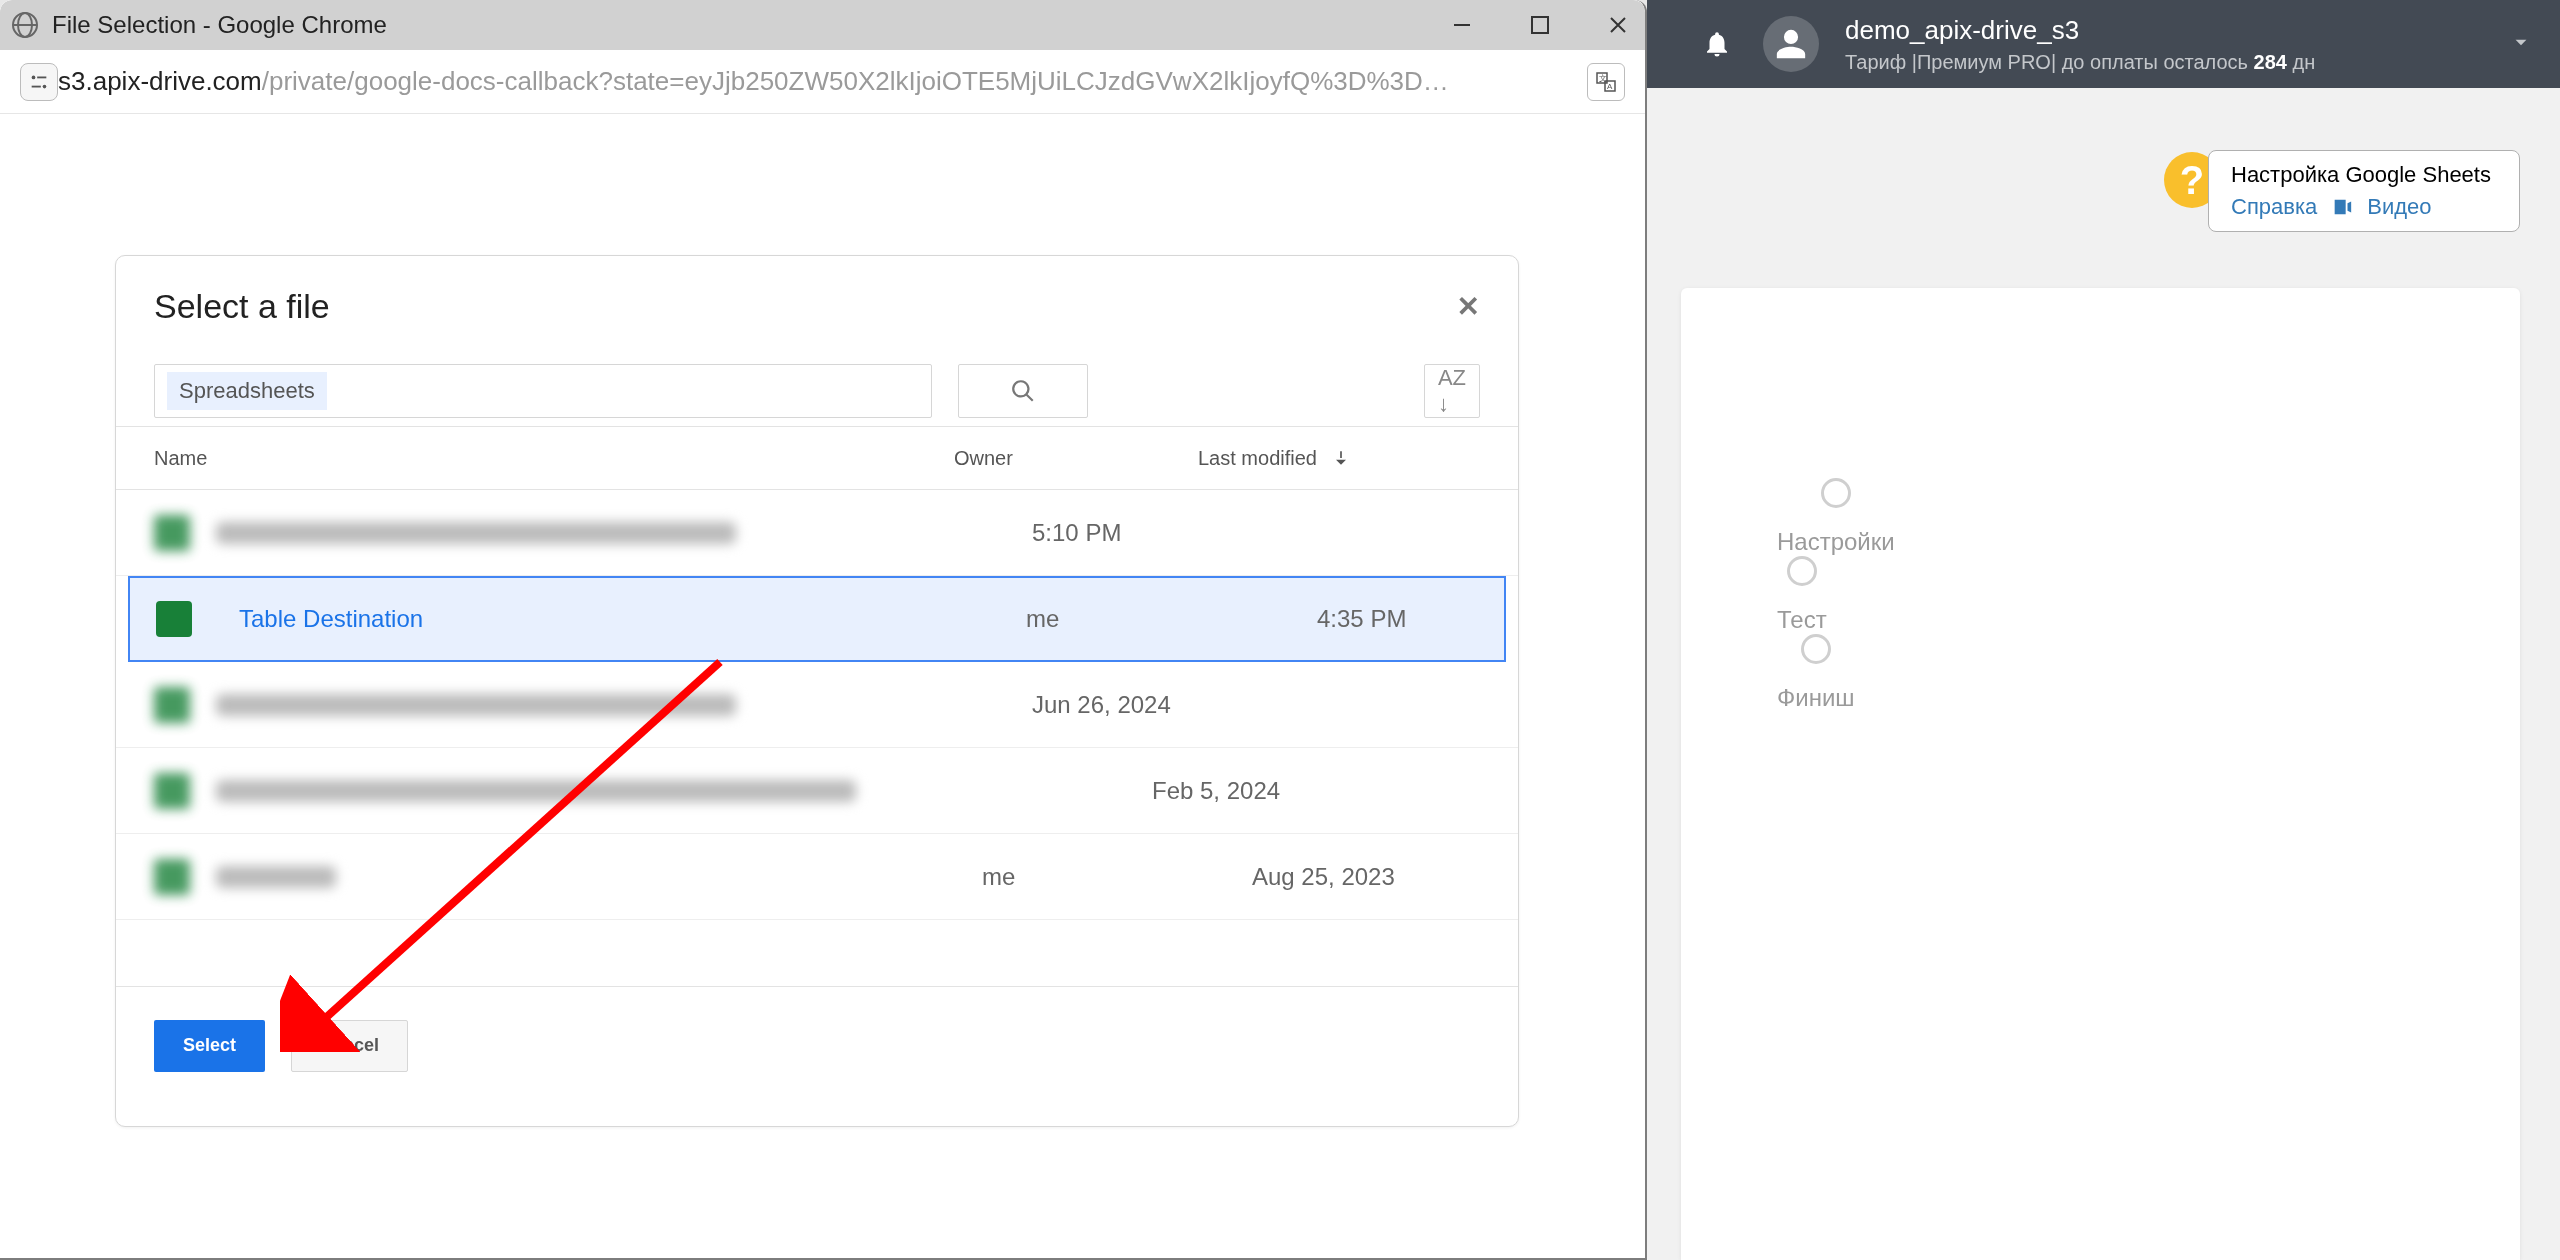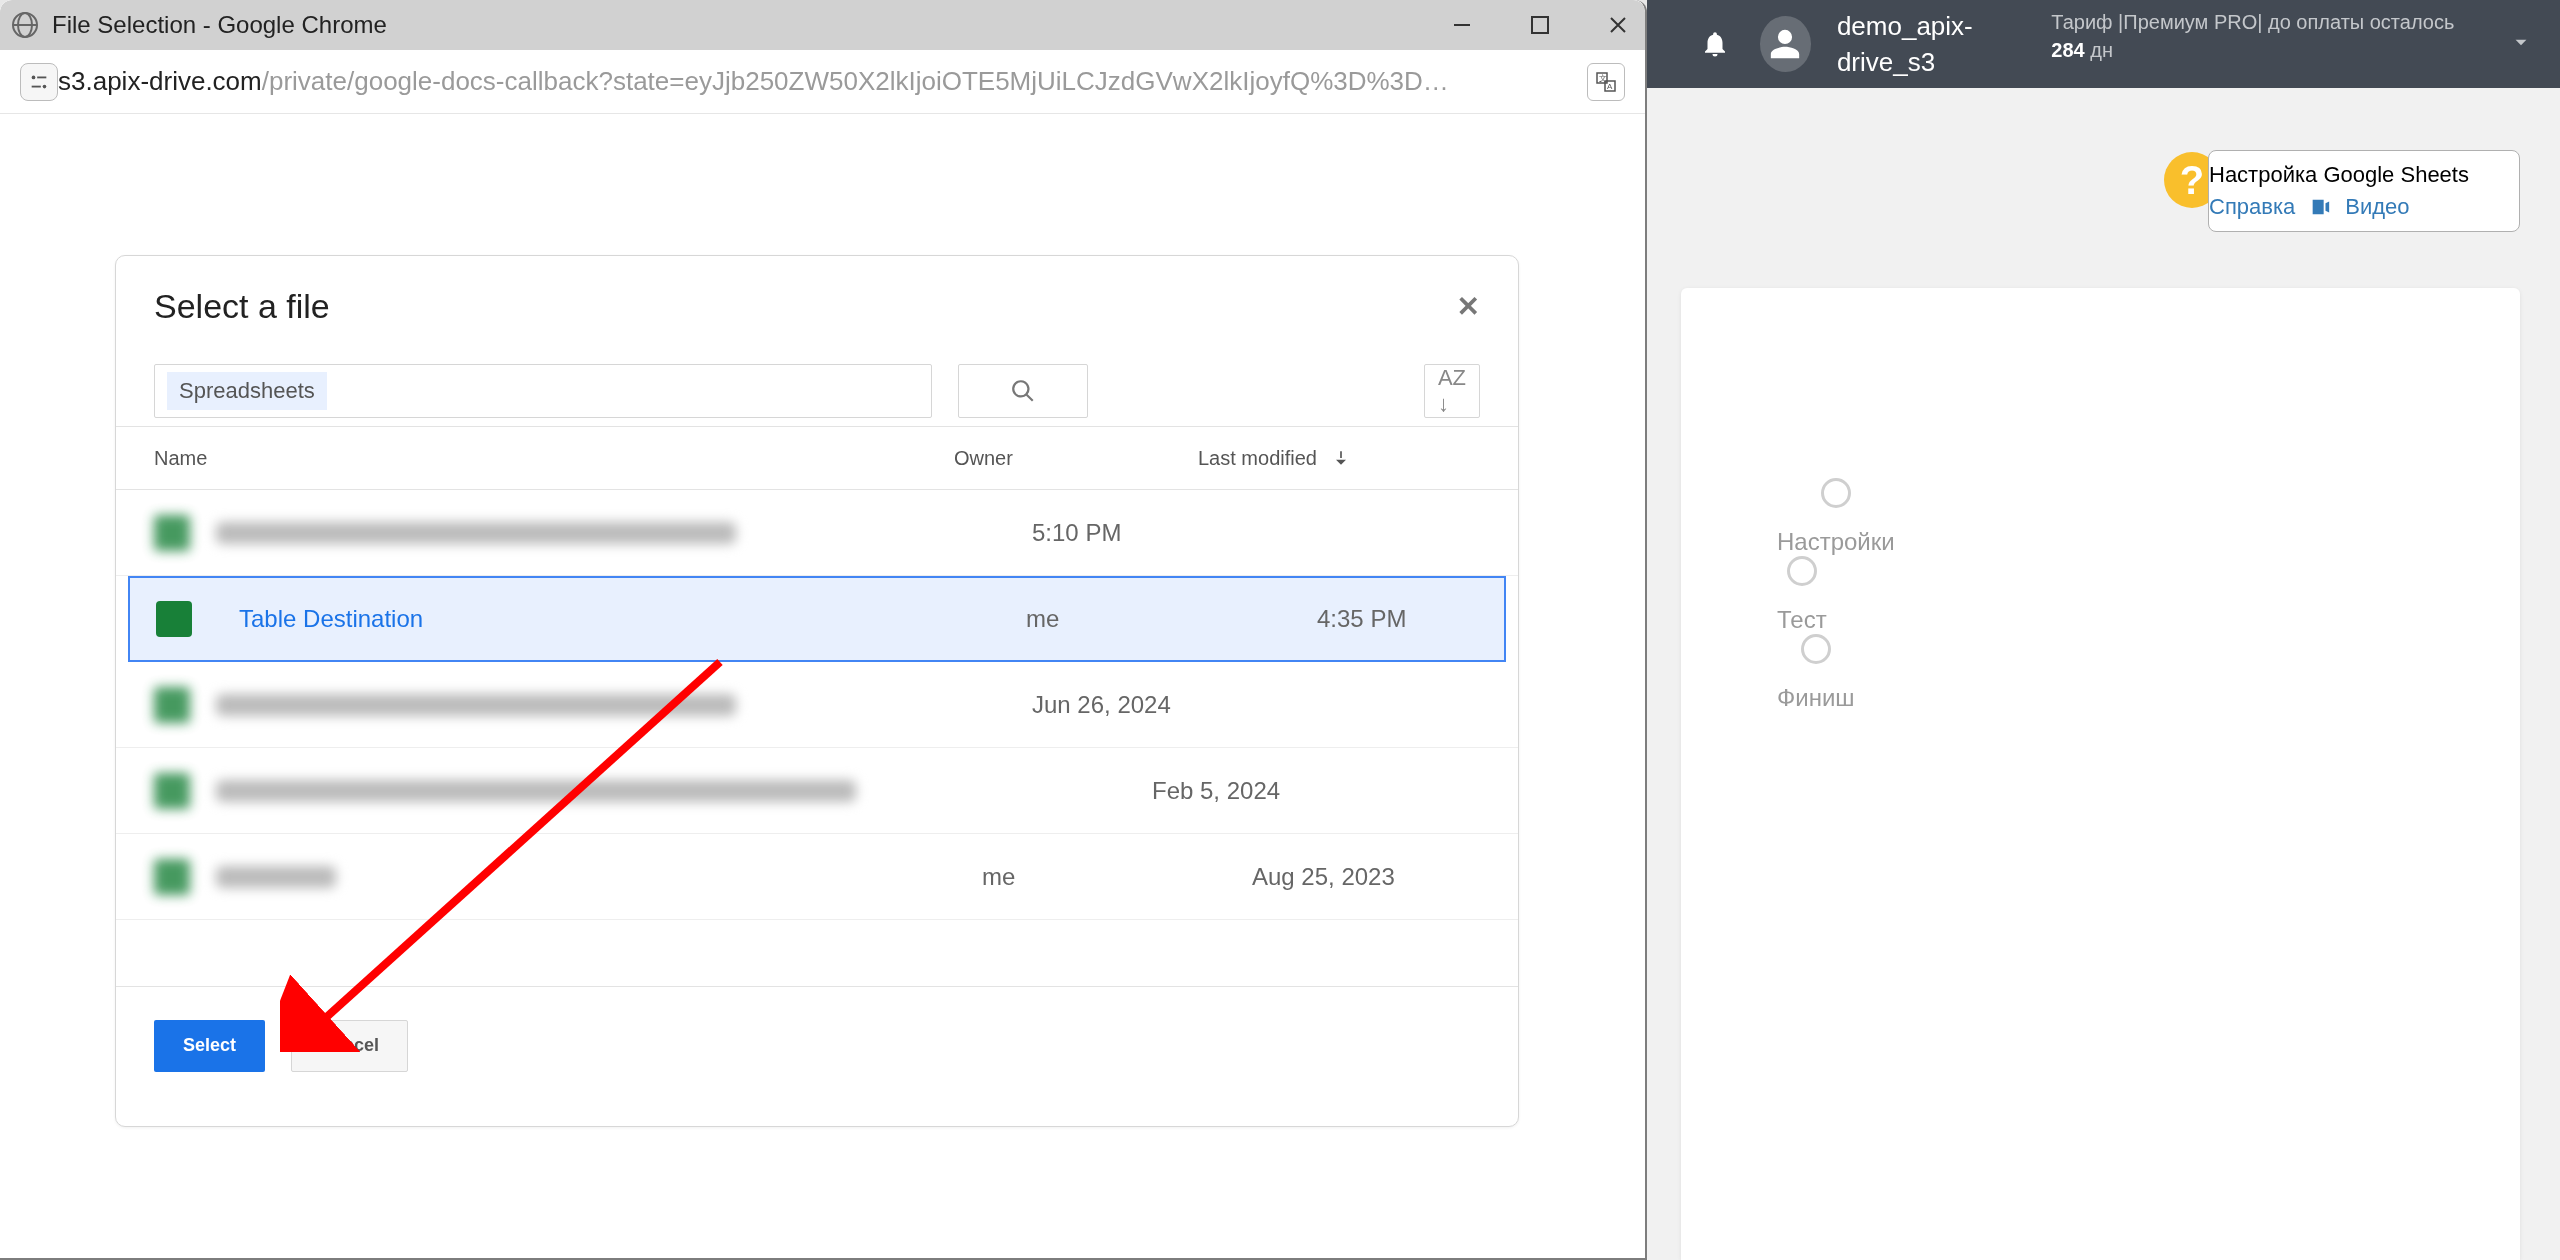--- a/index.html
+++ b/index.html
@@ -7,35 +7,35 @@
   body { background: #e8e8e8; }
 
   
   .app-header {
     position: absolute; top: 0; right: 0; left: 1647px; height: 88px;
     background: #434a54; color: #fff; display: flex; align-items: center; gap: 26px;
     padding-left: 50px;
   }
   .bell-btn { width: 40px; height: 40px; display:flex; align-items:center; justify-content:center; cursor:pointer; }
   .avatar { width: 56px; height: 56px; border-radius: 50%; background: #676d75; display:flex; align-items:center; justify-content:center; }
-  .user-block { display:flex; flex-direction:row; line-height:1.4; }
+  .user-block { display:flex; flex-direction:column; line-height:1.4; }
   .user-name { font-size: 26px; color:#fff; }
   .tariff-line { font-size: 20px; color:#c4c7cb; }
   .tariff-line .days { color:#fff; font-weight:bold; }
   .chevron { margin-left:auto; margin-right:26px; }
 
   .app-body {
     position:absolute; top:88px; right:0; left:1647px; bottom:0;
     background:#f1f1f1;
   }
   .help-bubble {
     position:absolute; top:62px; right:40px; width:312px; height:82px;
     background:#fff; border:1px solid #b0b0b0; border-radius:8px;
     display:flex; flex-direction:column; justify-content:center;
-    font-size:22px; line-height:1.45;
+    padding-left:22px; font-size:22px; line-height:1.45;
   }
   .help-bubble .title { color:#000; }
   .help-bubble .row2 { display:flex; align-items:center; gap:14px; }
   .help-bubble .link { color:#337ab7; }
   .help-icon {
     position:absolute; top:64px; right:340px; width:56px; height:56px;
     border-radius:50%; background:#f9bf2c; color:#fff;
     display:flex; align-items:center; justify-content:center;
     font-size:40px; font-weight:bold;
   }

